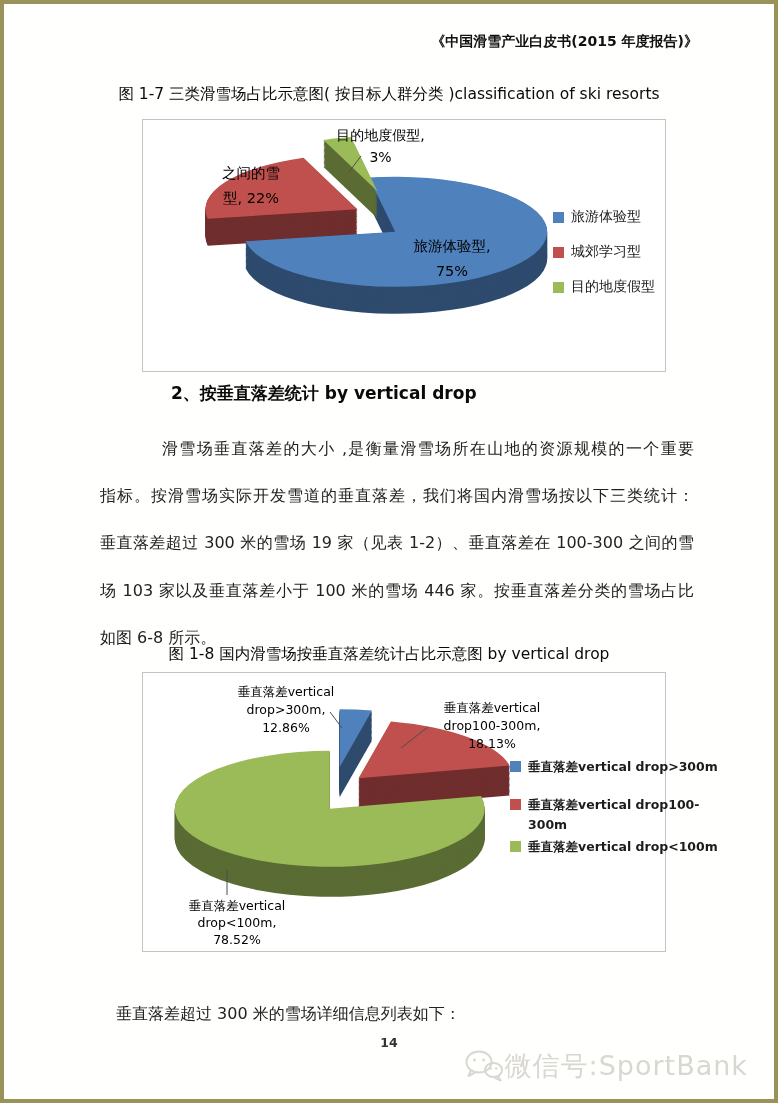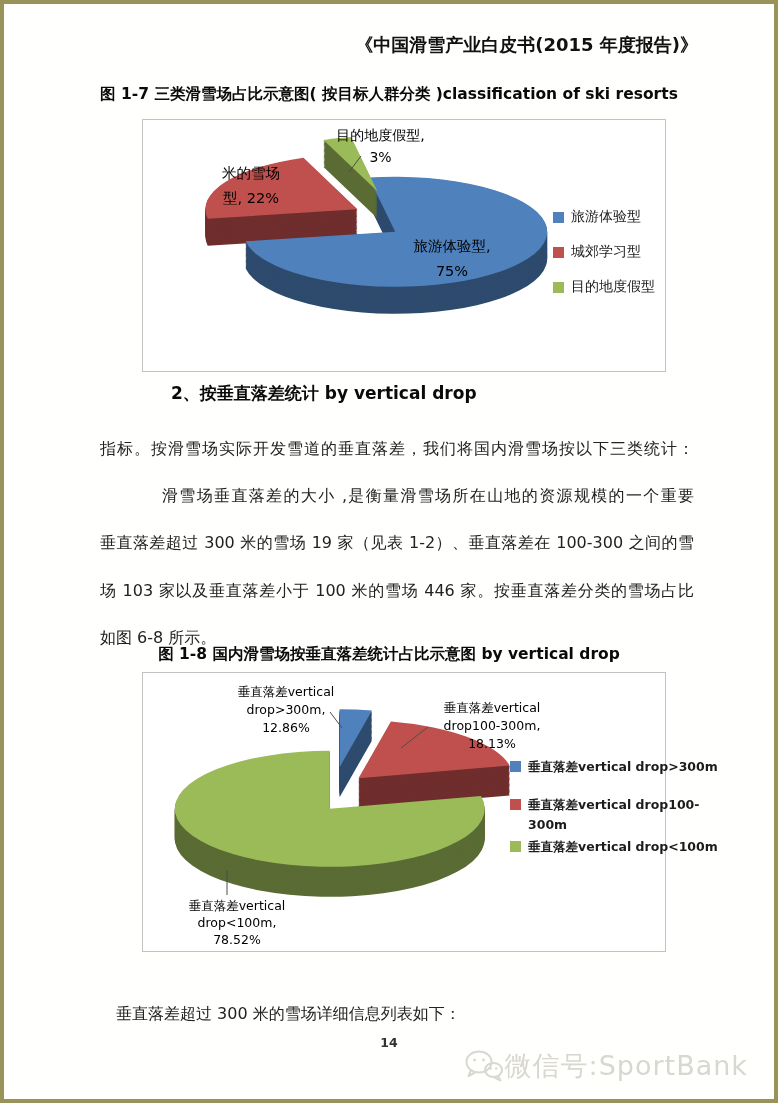--- a/index.html
+++ b/index.html
@@ -2,22 +2,22 @@
 <html><head>
 <meta charset="utf-8">
 <style>
   html,body{margin:0;padding:0;background:#ffffff;}
   .page{
     position:relative;width:778px;height:1103px;box-sizing:border-box;
     background:#fffffe;border:4px solid #99935a;overflow:hidden;
     font-family:"DejaVu Sans","Liberation Sans",sans-serif;color:#1c1c1c;
   }
   .abs{position:absolute;}
-  .header-title{top:29px;right:76px;font-size:18px;font-weight:bold;color:#111;}
-  .fig-title{left:0;right:0;text-align:center;font-size:15.5px;font-weight:bold;color:#0a0a0a;}
+  .header-title{top:29px;right:76px;font-size:14px;font-weight:bold;color:#111;}
+  .fig-title{left:0;right:0;text-align:center;font-size:15.5px;font-weight:normal;color:#0a0a0a;}
   .chart-frame{left:138px;width:524px;background:#fff;border:1px solid #c3c3c3;box-sizing:border-box;}
   .chart-frame svg{position:absolute;left:0;top:0;}
   .dlabel{position:absolute;text-align:center;color:#000;}
   .dlabel span{display:block;white-space:nowrap;text-align:center;}
   .legend{position:absolute;}
   .litem{display:flex;gap:7px;}
   .swatch{width:11px;height:11px;margin-top:4px;flex:none;}
   .ltext span{display:block;white-space:nowrap;}
   .legend1 .litem{margin-bottom:17px;font-size:14px;}
   .legend2{font-size:12.5px;line-height:20px;}
@@ -117,21 +117,21 @@
           <path d="M 214.4 89.2 L 64.7 98.8 A 152 55 0 0 1 160.5 37.8 Z" fill="#c0504d"></path>
           <path d="M 234.4 71.3 L 180.5 19.9 A 152 55 0 0 1 208.0 17.1 Z" fill="#9bbb59"></path>
         </g>
       <line class="leader" x1="218" y1="36" x2="206" y2="52"></line>
     </svg>
     <div class="dlabel" style="left:180px;top:4px;width:115px;font-size:14px;line-height:22px;">
       <span>目的地度假型,</span>
       <span>3%</span>
     </div>
     <div class="dlabel" style="left:52px;top:41px;width:112px;font-size:14.5px;line-height:25px;">
-      <span>米的雪场</span>
+      <span>之间的雪</span>
       <span>型, 22%</span>
     </div>
     <div class="dlabel" style="left:253px;top:114px;width:112px;font-size:14.5px;line-height:25px;">
       <span>旅游体验型,</span>
       <span>75%</span>
     </div>
     <div class="legend legend1" style="left:410px;top:88px;">
       <div class="litem">
         <span class="swatch" style="background: rgb(79, 129, 189);"></span>
         <span class="ltext">
@@ -149,22 +149,22 @@
         <span class="ltext">
             <span>目的地度假型</span>
           </span>
       </div>
     </div>
   </div>
 
   <div class="abs sec-heading">2、按垂直落差统计 by vertical drop</div>
 
   <div class="abs para">
+    <div class="pline indent">滑雪场垂直落差的大小 ,是衡量滑雪场所在山地的资源规模的一个重要</div>
     <div class="pline">指标。按滑雪场实际开发雪道的垂直落差，我们将国内滑雪场按以下三类统计：</div>
-    <div class="pline indent">滑雪场垂直落差的大小 ,是衡量滑雪场所在山地的资源规模的一个重要</div>
     <div class="pline">垂直落差超过 300 米的雪场 19 家（见表 1-2）、垂直落差在 100-300 之间的雪</div>
     <div class="pline">场 103 家以及垂直落差小于 100 米的雪场 446 家。按垂直落差分类的雪场占比</div>
     <div class="pline last">如图 6-8 所示。</div>
   </div>
 
   <div class="abs fig-title" style="top:640px;">图 1-8 国内滑雪场按垂直落差统计占比示意图 by vertical drop</div>
 
   <div class="abs chart-frame" style="top:668px;height:280px;">
     <svg id="pie2" width="522" height="278" viewBox="0 0 522 278">
       <g class="pie-g">

